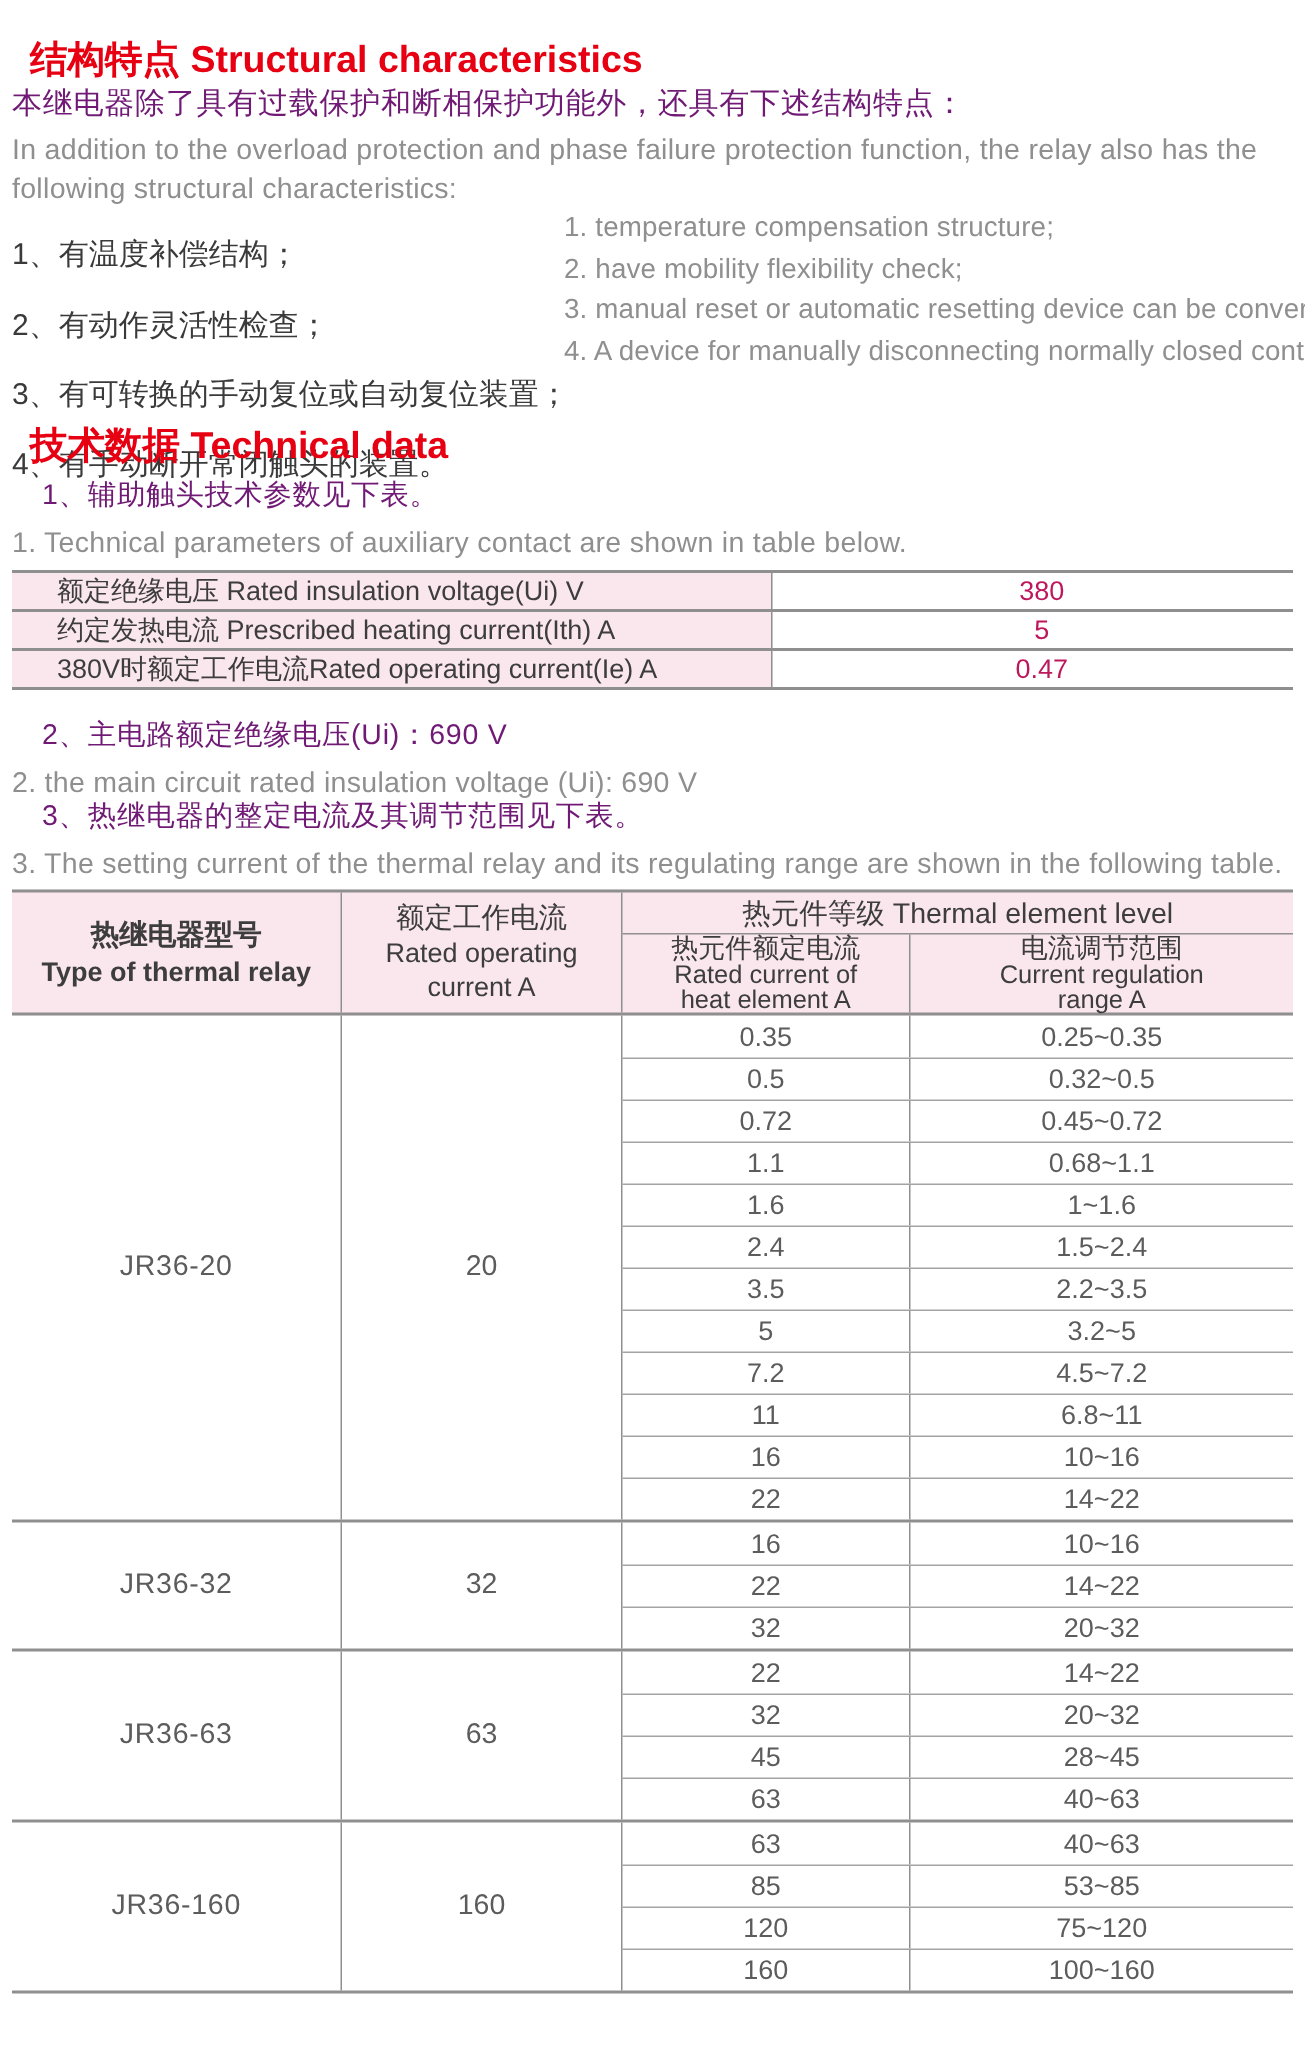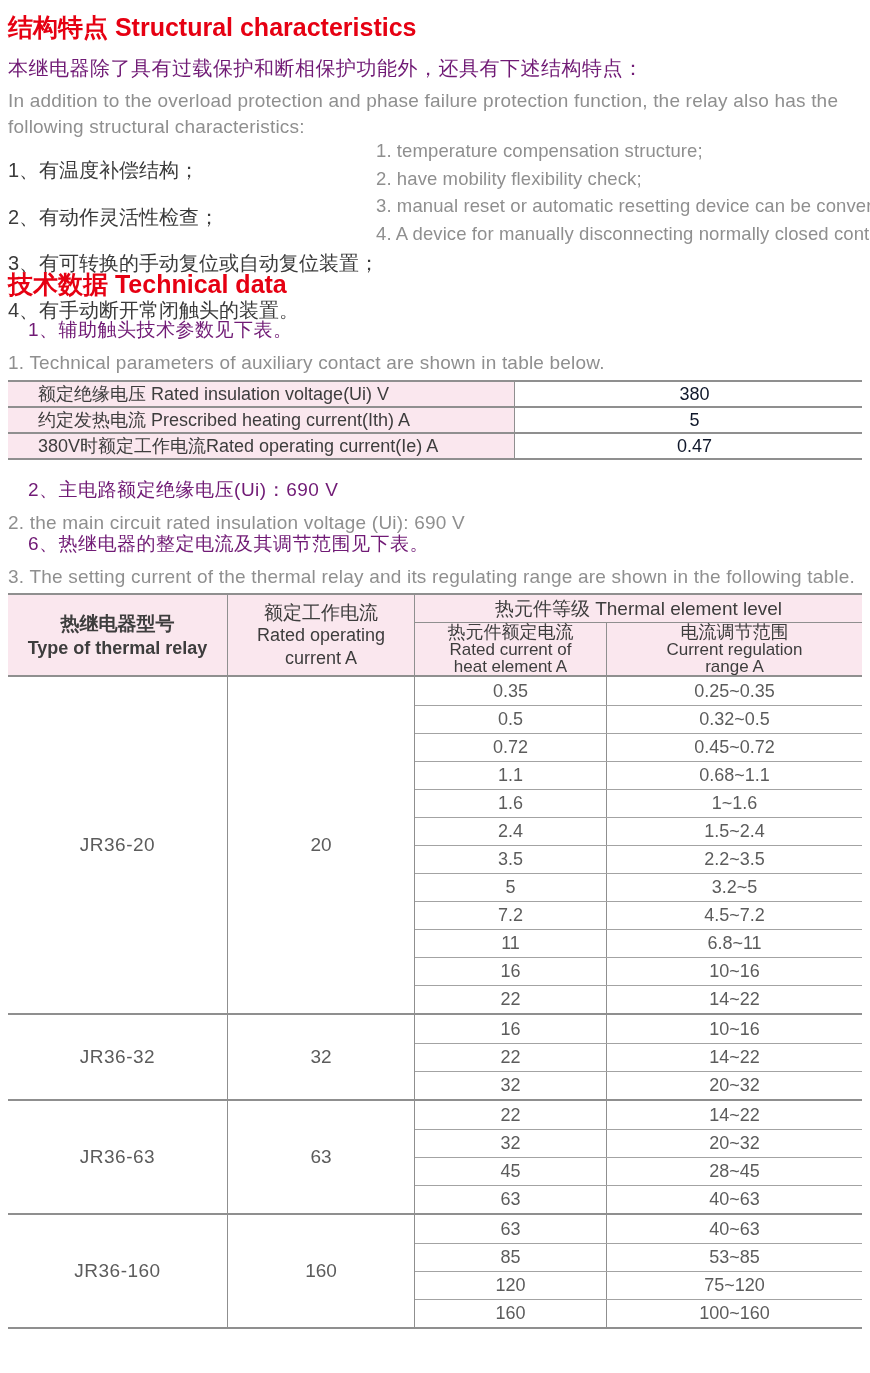--- a/index.html
+++ b/index.html
@@ -1,21 +1,21 @@
 <!DOCTYPE html>
 <html><head>
 <meta charset="utf-8">
 <style>
   html,body{margin:0;padding:0;background:#ffffff;}
   body{width:870px;height:1373px;position:relative;overflow:hidden;
        font-family:"Liberation Sans","DejaVu Sans",sans-serif;}
   .wrap{position:absolute;inset:0;width:870px;height:1373px;}
 
   
-  .red-h{position:absolute;left:8px;margin:0;color:#e60012;font-weight:bold;
+  .red-h{position:absolute;left:8px;margin:12px;color:#e60012;font-weight:bold;
          font-size:25px;letter-spacing:0px;white-space:nowrap;}
   #h-structural{top:11px;}
   #h-technical{top:268px;}
 
   
   .intro{position:absolute;left:8px;top:55px;width:860px;}
   .zh-line{font-size:20px;color:#701a75;letter-spacing:0.5px;margin-bottom:6px;white-space:nowrap;}
   .en-line{font-size:19px;color:#8f8f8f;line-height:26px;white-space:nowrap;letter-spacing:0.2px;}
 
   
@@ -30,21 +30,21 @@
   #note1{top:317px;} #note2{top:477px;} #note3{top:531px;}
   .note .zh-line{font-size:19px;margin-bottom:7px;margin-left:20px;}
   .note .en-line{font-size:19px;}
 
   
   .aux-table{position:absolute;left:8px;top:380px;width:854px;border-bottom:2px solid #8f8f8f;}
   .aux-row{display:flex;height:26px;border-top:2px solid #8f8f8f;box-sizing:border-box;gap:12px;}
   .aux-label{width:507px;box-sizing:border-box;background:#fae7ee;border-right:1px solid #8f8f8f;
              display:flex;align-items:center;padding-left:30px;font-size:18px;color:#3d3d3d;white-space:nowrap;}
   .aux-value{flex:1;display:flex;align-items:center;justify-content:center;
-             font-size:18px;color:#0f172a;text-align:right;}
+             font-size:18px;color:#be185d;text-align:right;}
 
   
   .set-table{position:absolute;left:8px;top:593px;width:854px;}
   .set-hdr{display:flex;background:#fae7ee;border-top:2px solid #8f8f8f;border-bottom:2px solid #8f8f8f;
            height:80px;}
   .hc1{width:219px;border-right:1px solid #8f8f8f;display:flex;flex-direction:column;
        align-items:center;justify-content:center;color:#3d3d3d;font-weight:bold;}
   .hc1 .l1{font-size:19px;line-height:25px;}
   .hc1 .l2{font-size:18px;line-height:24px;}
   .hc2{width:186px;border-right:1px solid #8f8f8f;display:flex;flex-direction:column;
@@ -124,21 +124,21 @@
         <div class="aux-value">0.47</div>
       </div>
     </div>
 
   <div class="note" id="note2">
     <div class="zh-line">2、主电路额定绝缘电压(Ui)：690 V</div>
     <div class="en-line">2. the main circuit rated insulation voltage (Ui): 690 V</div>
   </div>
 
   <div class="note" id="note3">
-    <div class="zh-line">6、热继电器的整定电流及其调节范围见下表。</div>
+    <div class="zh-line">3、热继电器的整定电流及其调节范围见下表。</div>
     <div class="en-line">3. The setting current of the thermal relay and its regulating range are shown in the following table.</div>
   </div>
 
   <div class="set-table">
     <div class="set-hdr">
       <div class="hc1">
         <div class="l1">热继电器型号</div>
         <div class="l2">Type of thermal relay</div>
       </div>
       <div class="hc2">

